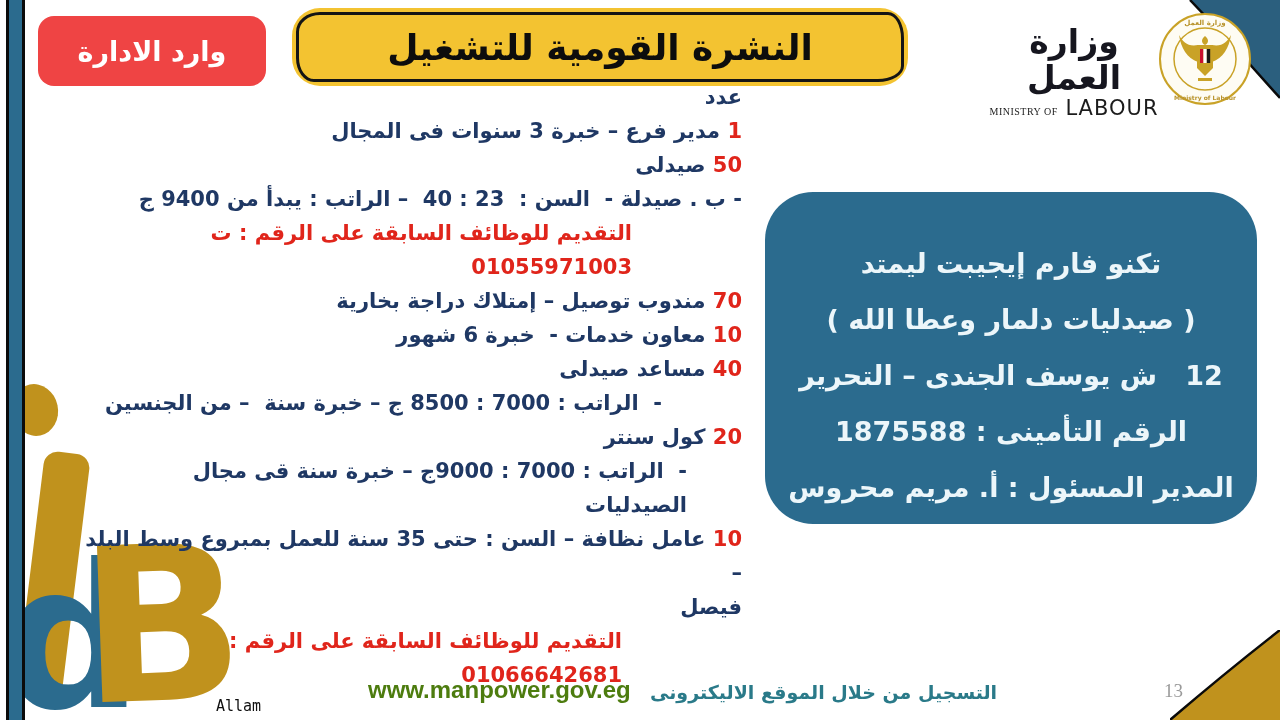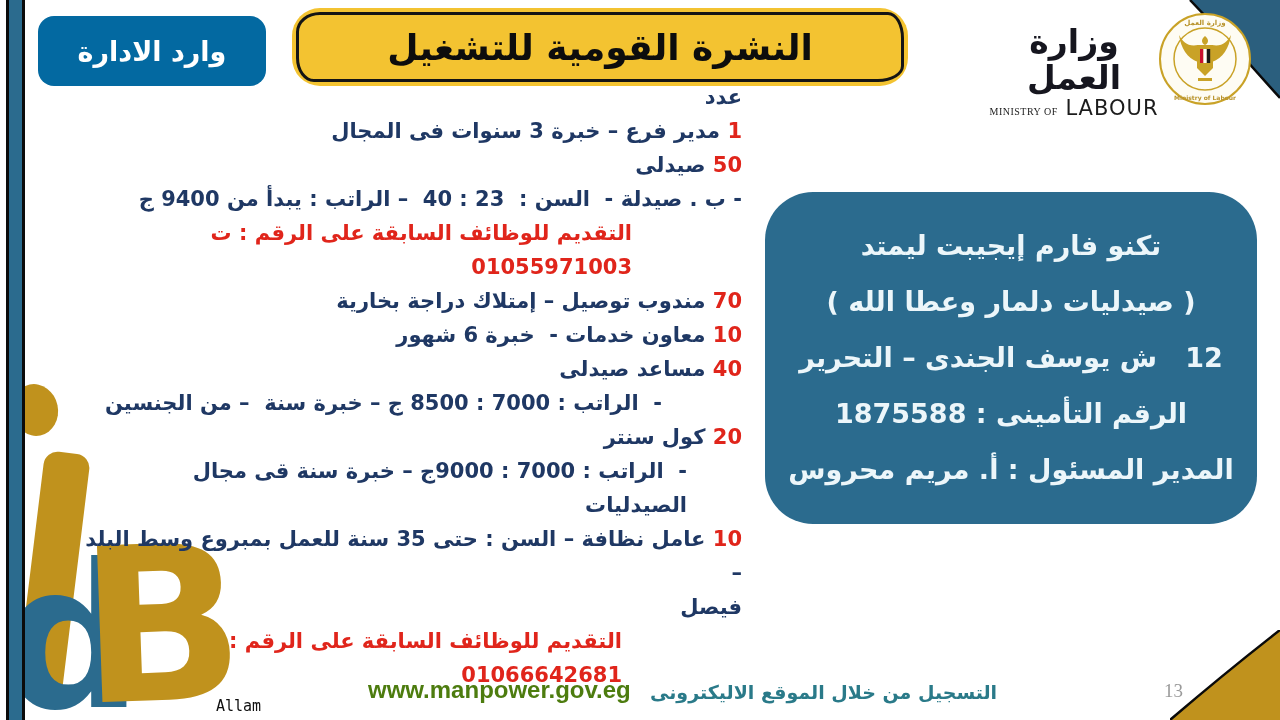--- a/index.html
+++ b/index.html
@@ -8,21 +8,21 @@
 
   
   .left-bar{position:absolute;left:6px;top:0;width:13px;height:100%;background:#2B6B8E;
             border-left:3px solid #0b0b0b;border-right:3px solid #0b0b0b;z-index:1;}
 
   
   .corner-tr{position:absolute;right:0;top:0;z-index:1;}
   .corner-br{position:absolute;right:0;bottom:0;z-index:1;}
 
   
-  .badge{position:absolute;left:38px;top:16px;width:228px;height:70px;background:#0369a1;
+  .badge{position:absolute;left:38px;top:16px;width:228px;height:70px;background:#ef4444;
          border-radius:16px;display:flex;align-items:center;justify-content:center;
          color:#fff;font-size:27px;font-weight:bold;direction:rtl;z-index:2;}
 
   
   .banner{position:absolute;left:292px;top:8px;width:616px;height:78px;background:#F3C331;
           border-radius:28px;padding:4px;box-sizing:border-box;z-index:2;}
   .banner-inner{width:100%;height:100%;background:#F3C331;border:3px solid #141414;
           border-radius:24px 16px 26px 18px / 20px 26px 16px 24px;
           display:flex;align-items:center;justify-content:center;
           color:#0d0d0d;font-size:36px;font-weight:bold;direction:rtl;box-sizing:border-box;}
@@ -36,21 +36,21 @@
 
   
   .jobs{position:absolute;right:538px;top:80px;width:658px;direction:rtl;text-align:right;
         color:#1F3864;font-weight:bold;font-size:21px;z-index:3;}
   .job-line{line-height:34px;white-space:pre-wrap;}
   .job-line.red{color:#E0251B;}
   .job-line .count{color:#E0251B;}
 
   
   .card{position:absolute;left:765px;top:192px;width:492px;height:332px;background:#2B6B8E;
-        border-radius:48px;display:flex;flex-direction:column;justify-content:center;
+        border-radius:48px;display:flex;flex-direction:column;justify-content:flex-end;
         padding:8px 22px;box-sizing:border-box;direction:rtl;text-align:center;
         color:#ECF6FA;font-weight:bold;font-size:27px;z-index:3;}
   .card-line{line-height:56px;white-space:pre-wrap;}
 
   
   .wm-dot{position:absolute;left:12px;top:384px;width:46px;height:52px;background:#C0921D;
           border-radius:50%;transform:rotate(-12deg);z-index:0;}
   .wm-stem{position:absolute;left:30px;top:452px;width:46px;height:248px;background:#C0921D;
           border-radius:14px;transform:rotate(7deg);z-index:0;}
   .wm-d{position:absolute;left:0px;top:538px;font-size:200px;font-weight:bold;color:#2B6B8E;

